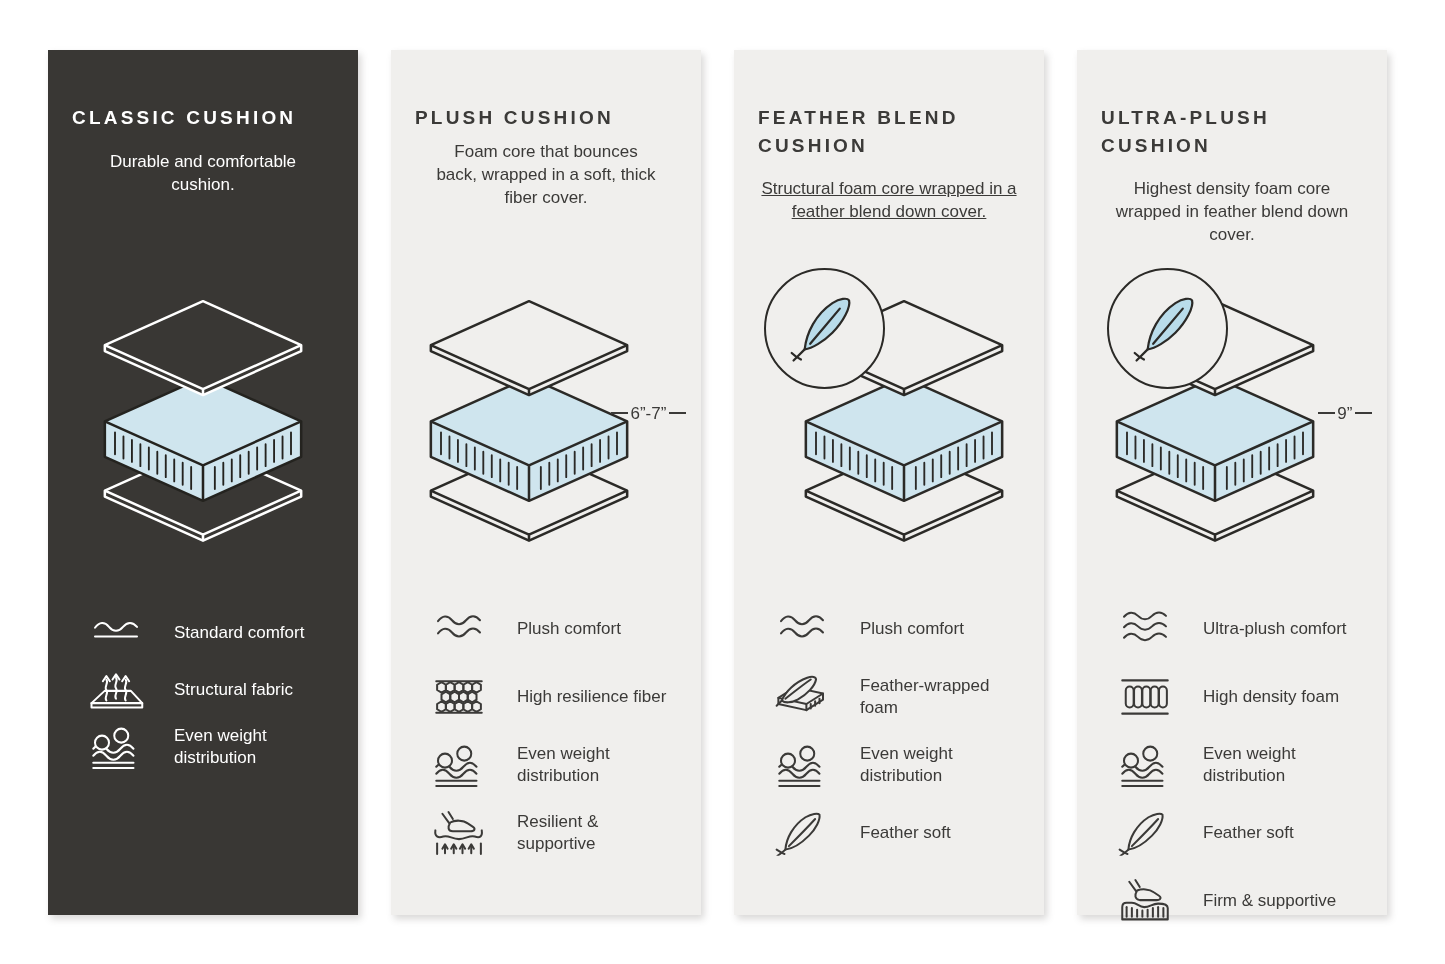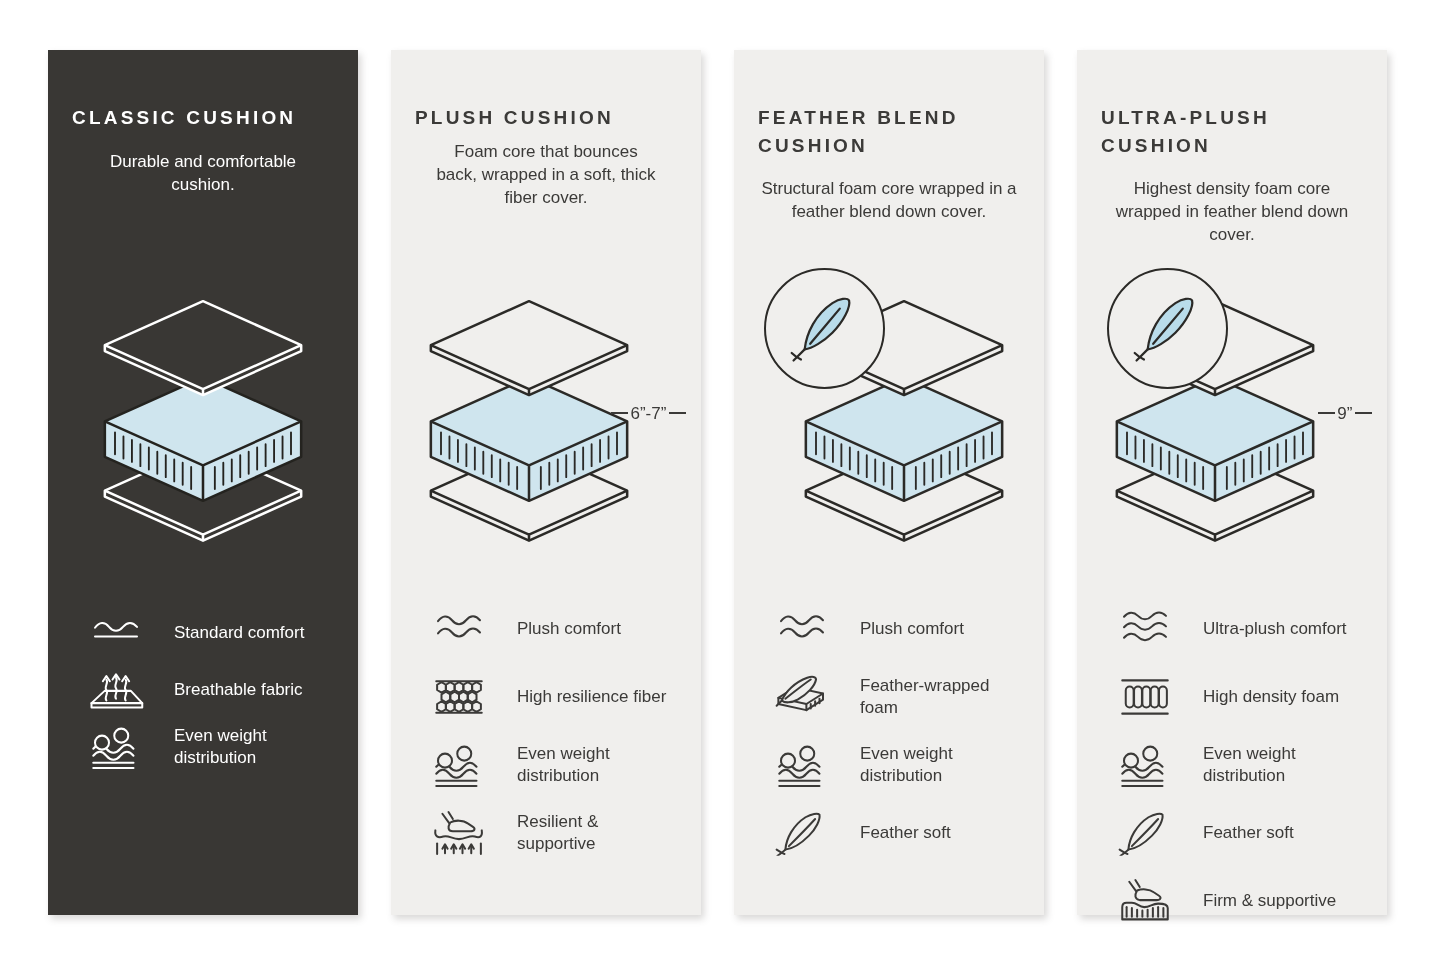--- a/index.html
+++ b/index.html
@@ -17,21 +17,21 @@
   .card-light{--card-bg:#f0efed;--ink:#3b3a38;--sheet-stroke:#2b2a27;--outline:#2b2a27;--foam:#cfe5ee;--feather:#b9dcea;}
   .title{
     margin:0;font-size:19px;font-weight:bold;letter-spacing:3.2px;
     text-align:left;line-height:1.45;color:var(--ink);
   }
   .desc{
     font-size:17px;line-height:1.36;text-align:center;margin:18px auto 0;color:var(--ink);
   }
   .c1 .desc{max-width:200px;}
   .c2 .desc{max-width:222px;margin-top:8px;}
-  .c3 .desc{max-width:262px;}
+  .c3 .desc{max-width:262px;text-decoration:underline;}
   .c4 .desc{max-width:234px;}
   
   .diagram{position:absolute;inset:0;pointer-events:none;}
   .cushion{position:absolute;top:246px;left:50%;width:220px;height:254px;transform:translateX(-50%);}
   .cushion.shift-l{margin-left:-17px;}
   .cushion.shift-r{margin-left:15px;}
   .badge{
     position:absolute;top:218px;left:30px;width:117px;height:117px;border-radius:50%;
     background:var(--card-bg);border:2.6px solid var(--outline);z-index:3;
     display:flex;align-items:center;justify-content:center;
@@ -215,21 +215,21 @@
       <li class="feature">
         <svg class="icon" viewBox="0 0 64 52">
             <use href="#sym-wave1"></use>
           </svg>
         <span class="flabel">Standard comfort</span>
       </li>
       <li class="feature">
         <svg class="icon" viewBox="0 0 64 52">
             <use href="#sym-breathable"></use>
           </svg>
-        <span class="flabel">Breathable fabric</span>
+        <span class="flabel">Structural fabric</span>
       </li>
       <li class="feature">
         <svg class="icon" viewBox="0 0 64 52">
             <use href="#sym-even-weight"></use>
           </svg>
         <span class="flabel">Even weight distribution</span>
       </li>
     </ul>
   </section>
 

